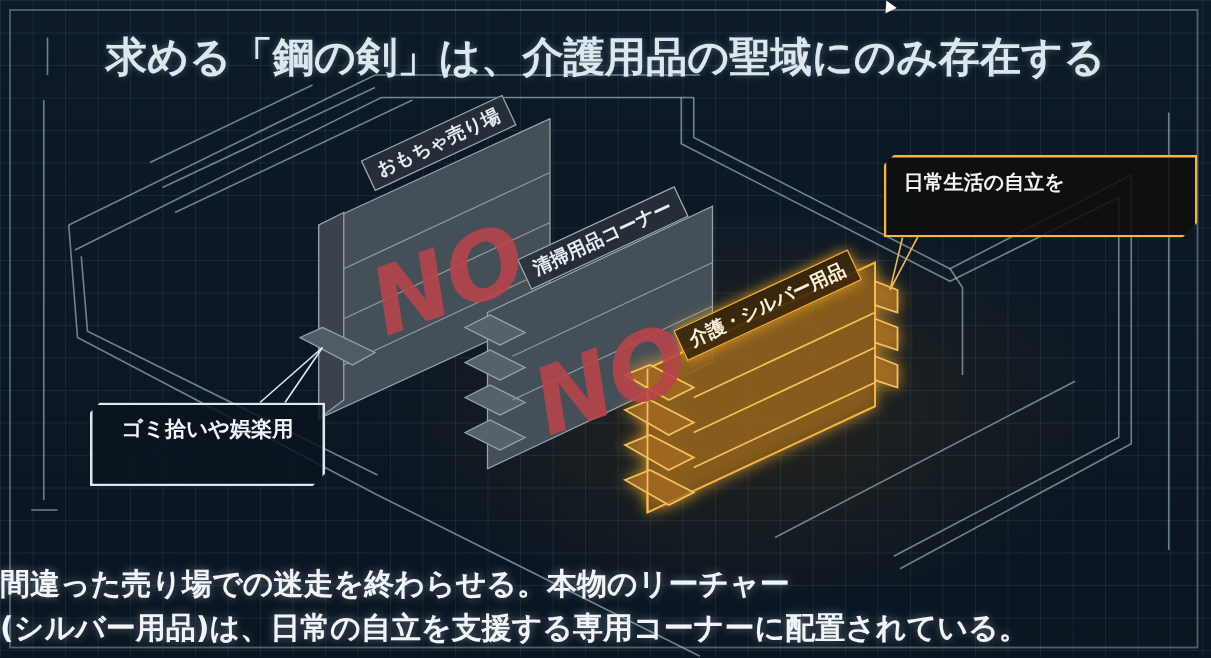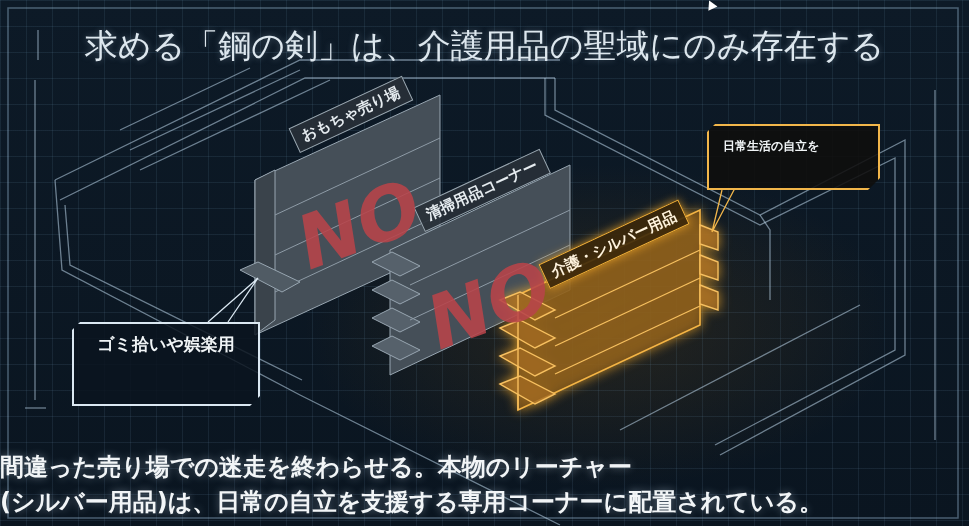--- a/index.html
+++ b/index.html
@@ -9,28 +9,28 @@
       radial-gradient(ellipse at 62% 62%, rgba(120,80,20,0.25) 0%, rgba(0,0,0,0) 35%),
       linear-gradient(#0d1a27, #0a1520);
   }
   .grid { position:absolute; inset:0;
     background-image:
       linear-gradient(rgba(110,150,180,0.13) 1px, transparent 1px),
       linear-gradient(90deg, rgba(110,150,180,0.13) 1px, transparent 1px);
     background-size: 26px 26px;
   }
   svg.scene { position:absolute; left:0; top:0; }
-  .title { position:absolute; left:0; width:969px; top:24px; text-align:center; font-weight:normal; font-size:33px; color:#dde7ee; letter-spacing:0px; text-shadow:0 0 6px rgba(180,210,230,0.35); }
+  .title { position:absolute; left:0; width:969px; top:24px; text-align:center; font-weight:bold; font-size:33px; color:#dde7ee; letter-spacing:0px; text-shadow:0 0 6px rgba(180,210,230,0.35); }
   .footer { position:absolute; left:0; width:965px; top:450px; font-weight:bold; font-size:24px; line-height:35px; color:#f2f5f7; text-shadow:0 0 8px rgba(200,220,240,0.45); }
   .sign { position:absolute; color:#e6ecf0; font-size:15px; font-weight:bold; white-space:nowrap; padding:3px 8px; background:rgba(40,48,56,0.9); border:1px solid #9aa8b2; transform-origin:left bottom; }
   .sign.gold { background:rgba(60,40,10,0.9); border:1px solid #f4b23a; color:#fff3dd; box-shadow:0 0 10px rgba(245,170,40,0.8); }
   .no { position:absolute; color:#b8444a; font-weight:bold; font-size:74px; font-style:italic; opacity:0.88; transform-origin:left bottom; }
   .callout { position:absolute; font-weight:bold; color:#f0f4f6; }
-  .callout.white { left:72px; top:322px; width:188px; height:84px; border:2px solid #dbe8f2; box-shadow:0 0 10px rgba(200,225,245,0.6); background:rgba(10,20,30,0.85); text-align:center; font-size:17px; line-height:25px; padding-top:8px; box-sizing:border-box; clip-path:polygon(8px 0,100% 0,100% calc(100% - 10px),calc(100% - 10px) 100%,0 100%,0 8px); }
-  .callout.gold { left:707px; top:124px; width:173px; height:66px; border:2px solid #f2b64a; box-shadow:0 0 12px rgba(245,175,55,0.7); background:rgba(15,14,12,0.88); font-size:12px; line-height:24px; padding:8px 0 0 14px; box-sizing:border-box; clip-path:polygon(8px 0,100% 0,100% calc(100% - 12px),calc(100% - 12px) 100%,0 100%,0 8px); }
+  .callout.white { left:72px; top:322px; width:188px; height:67px; border:2px solid #dbe8f2; box-shadow:0 0 10px rgba(200,225,245,0.6); background:rgba(10,20,30,0.85); text-align:center; font-size:17px; line-height:25px; padding-top:8px; box-sizing:border-box; clip-path:polygon(8px 0,100% 0,100% calc(100% - 10px),calc(100% - 10px) 100%,0 100%,0 8px); }
+  .callout.gold { left:707px; top:124px; width:251px; height:66px; border:2px solid #f2b64a; box-shadow:0 0 12px rgba(245,175,55,0.7); background:rgba(15,14,12,0.88); font-size:16px; line-height:24px; padding:8px 0 0 14px; box-sizing:border-box; clip-path:polygon(8px 0,100% 0,100% calc(100% - 12px),calc(100% - 12px) 100%,0 100%,0 8px); }
   .hl { color:#f5b84a; }
   .cursor { position:absolute; left:706px; top:0px; width:0; height:0; border-left:5px solid transparent; border-right:5px solid transparent; border-bottom:9px solid #ffffff; transform:rotate(-25deg); }
 </style>
 </head>
 <body>
 
 <div class="stage">
   <div class="grid"></div>
 
   <svg class="scene" width="969" height="526" viewBox="0 0 969 526">

